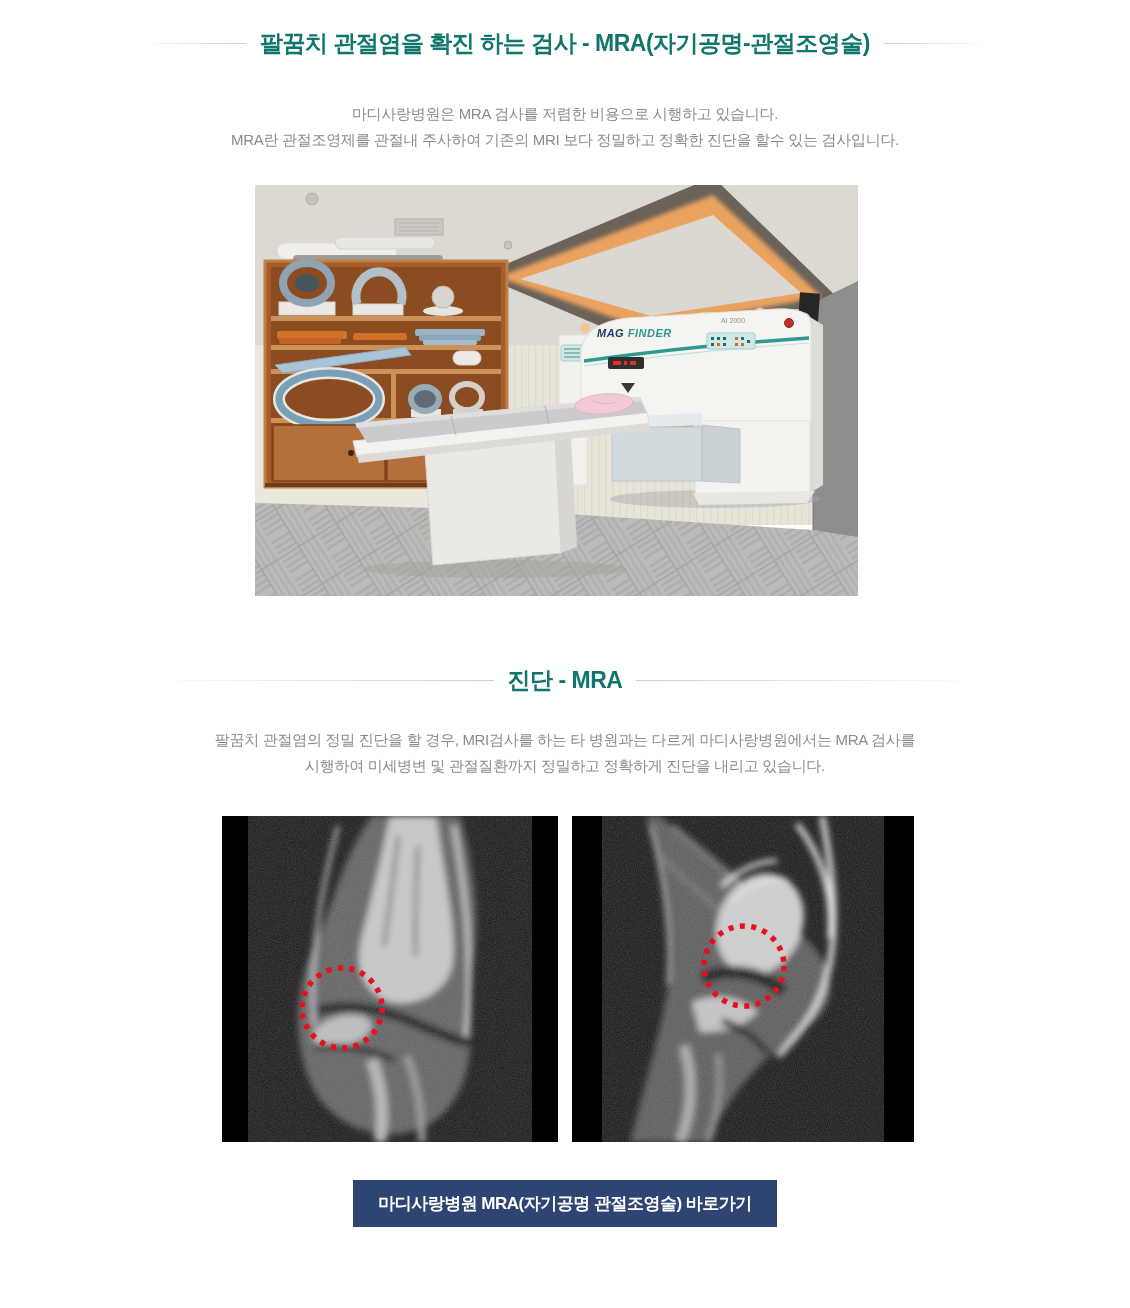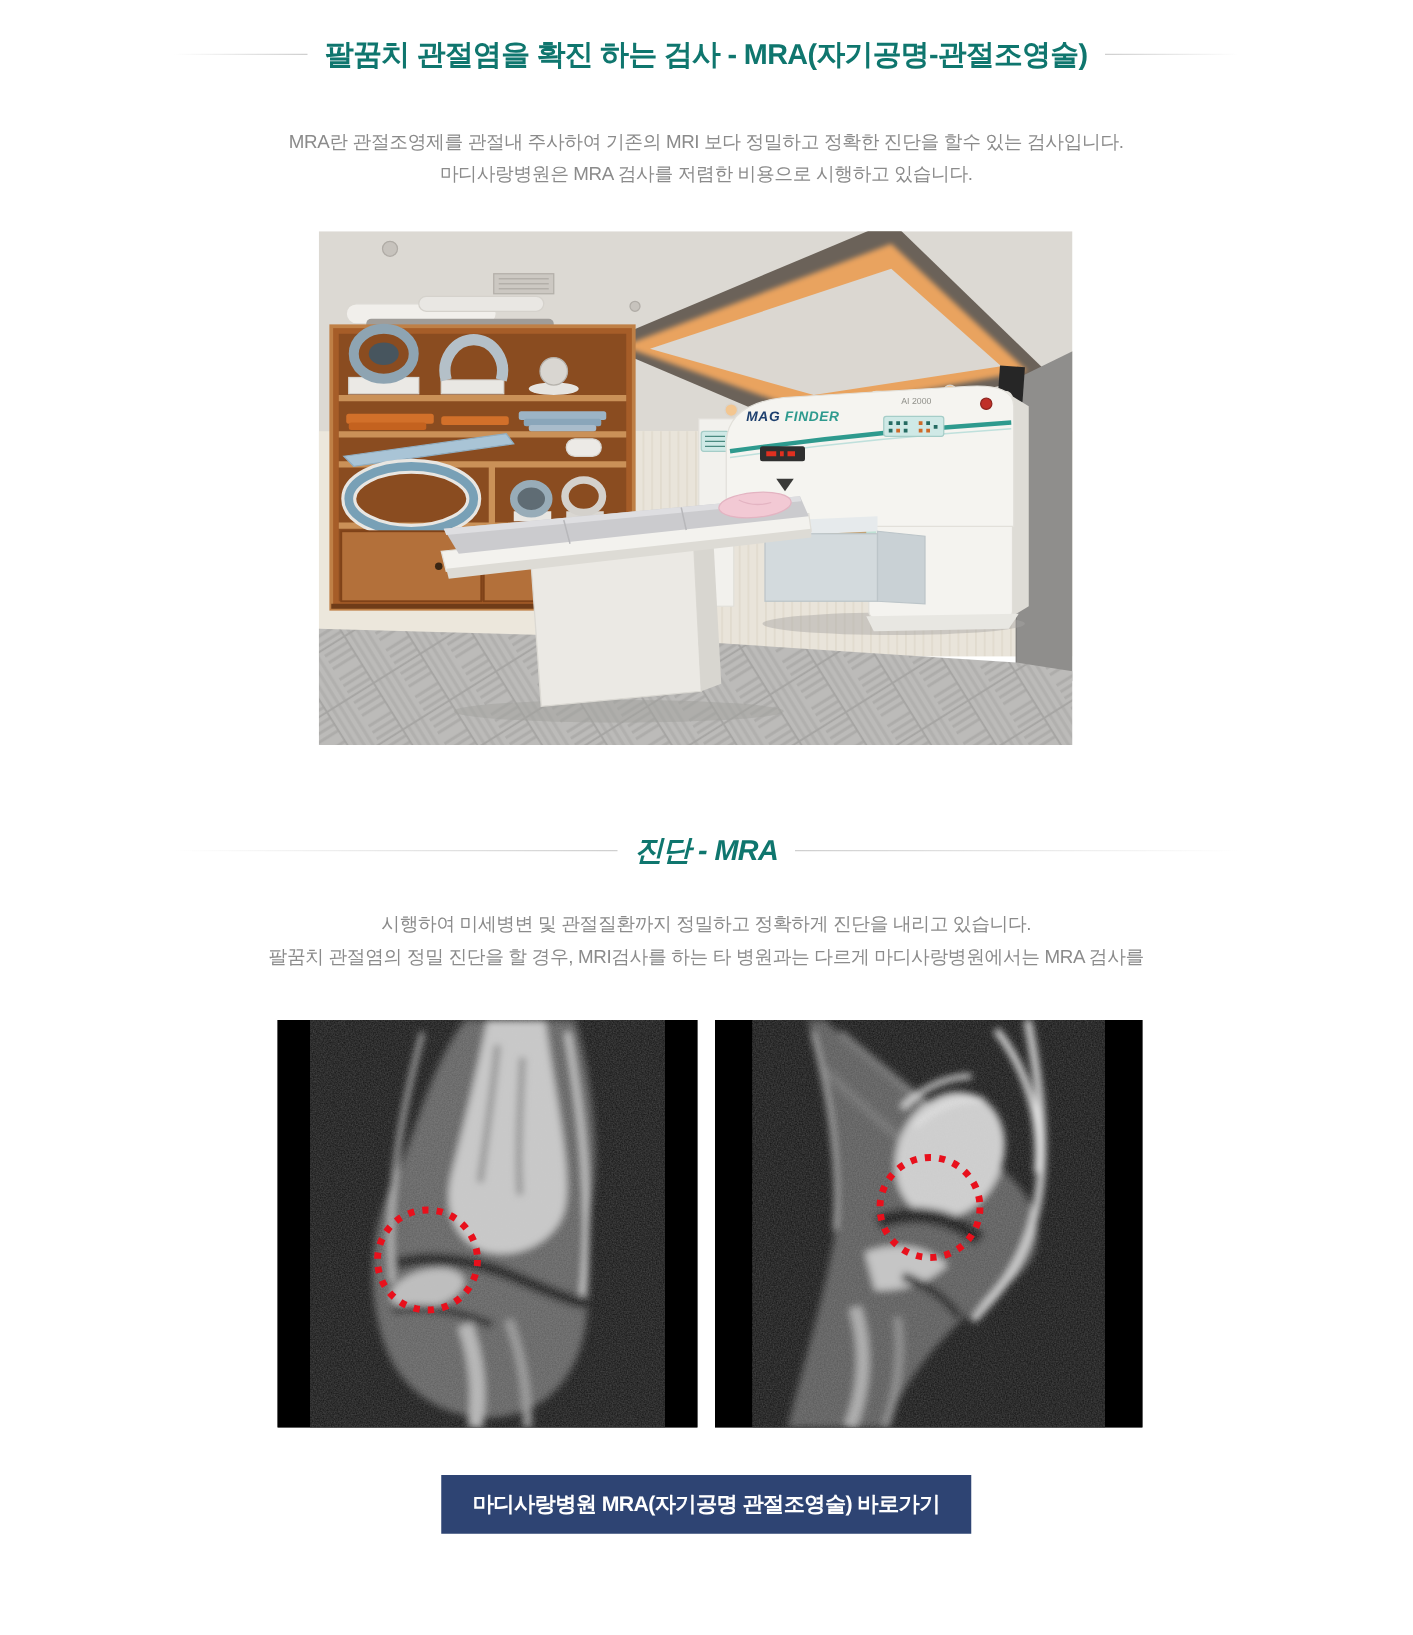--- a/index.html
+++ b/index.html
@@ -17,21 +17,21 @@
     display:flex;align-items:center;width:852px;
   }
   .sec-head .hline{flex:1;height:1px;}
   .hline.left{background:linear-gradient(to right,rgba(207,207,207,0),#cfcfcf);}
   .hline.right{background:linear-gradient(to left,rgba(207,207,207,0),#cfcfcf);}
   .sec-head .txt{
     margin:0 14px;font-size:23px;font-weight:bold;color:#0f766e;
     letter-spacing:-0.5px;white-space:nowrap;line-height:26px;
   }
   .title-row{top:30px;}
-  .diag-row{top:667px;font-style:italic;}
+  .diag-row{top:667px;}
   .para{
     position:absolute;left:0;width:100%;text-align:center;
     font-size:15px;line-height:26px;color:#8b8b8b;letter-spacing:-0.3px;
   }
   .intro{top:101px;}
   .diag-body{top:727px;}
   .photo{position:absolute;left:255px;top:185px;width:482px;height:411px;}
   .scan{position:absolute;top:816px;height:326px;background:#000;}
   .scan.coronal{left:222px;width:336px;}
   .scan.sagittal{left:572px;width:342px;}
@@ -48,22 +48,22 @@
 
 <div class="page">
 
   <div class="sec-head title-row">
     <span class="hline left"></span>
     <h1 class="txt">팔꿈치 관절염을 확진 하는 검사 - MRA(자기공명-관절조영술)</h1>
     <span class="hline right"></span>
   </div>
 
   <div class="para intro">
+    <div>마디사랑병원은 MRA 검사를 저렴한 비용으로 시행하고 있습니다.</div>
     <div>MRA란 관절조영제를 관절내 주사하여 기존의 MRI 보다 정밀하고 정확한 진단을 할수 있는 검사입니다.</div>
-    <div>마디사랑병원은 MRA 검사를 저렴한 비용으로 시행하고 있습니다.</div>
   </div>
 
   <figure class="photo" style="margin:0">
     <svg viewBox="0 0 603 411" width="603" height="411">
       <defs>
         <pattern id="carpet" width="44" height="44" patternUnits="userSpaceOnUse" patternTransform="rotate(-32)">
           <rect width="44" height="44" fill="#bcbbb9"></rect>
           <path d="M0,5 H22 M0,11 H22 M0,17 H22 M0,27 H22 M0,33 H22 M0,39 H22" stroke="#adacaa" stroke-width="2.5"></path>
           <path d="M27,0 V44 M33,0 V44 M39,0 V44" stroke="#b1b0ae" stroke-width="2.5"></path>
           <rect x="21" width="1.5" height="44" fill="#a5a4a2"></rect>
@@ -219,22 +219,22 @@
     </svg>
   </figure>
 
   <div class="sec-head diag-row">
     <span class="hline left"></span>
     <h2 class="txt">진단 - MRA</h2>
     <span class="hline right"></span>
   </div>
 
   <div class="para diag-body">
+    <div>팔꿈치 관절염의 정밀 진단을 할 경우, MRI검사를 하는 타 병원과는 다르게 마디사랑병원에서는 MRA 검사를</div>
     <div>시행하여 미세병변 및 관절질환까지 정밀하고 정확하게 진단을 내리고 있습니다.</div>
-    <div>팔꿈치 관절염의 정밀 진단을 할 경우, MRI검사를 하는 타 병원과는 다르게 마디사랑병원에서는 MRA 검사를</div>
   </div>
 
   <figure class="scan coronal" style="margin:0">
     <svg viewBox="0 0 336 326" width="336" height="326">
       <defs>
         <filter id="blurA">
             <feGaussianBlur stdDeviation="3"></feGaussianBlur>
           </filter>
         <filter id="noiseA" x="0" y="0" width="100%" height="100%">
           <feTurbulence type="fractalNoise" baseFrequency="0.9" numOctaves="2" seed="3"></feTurbulence>

